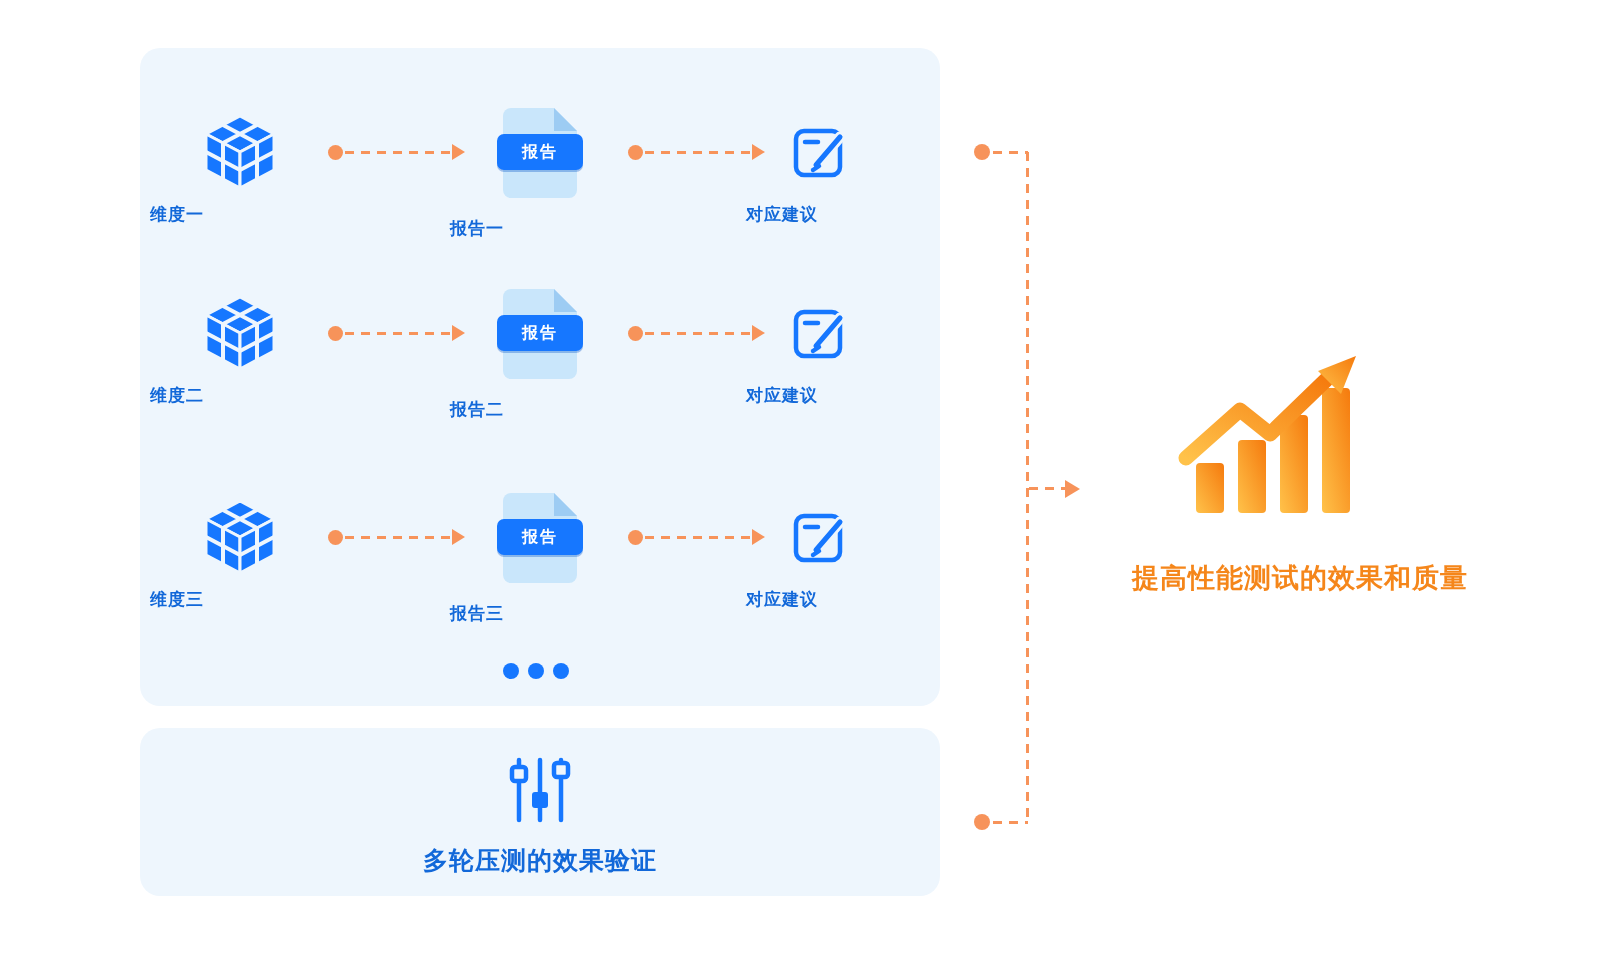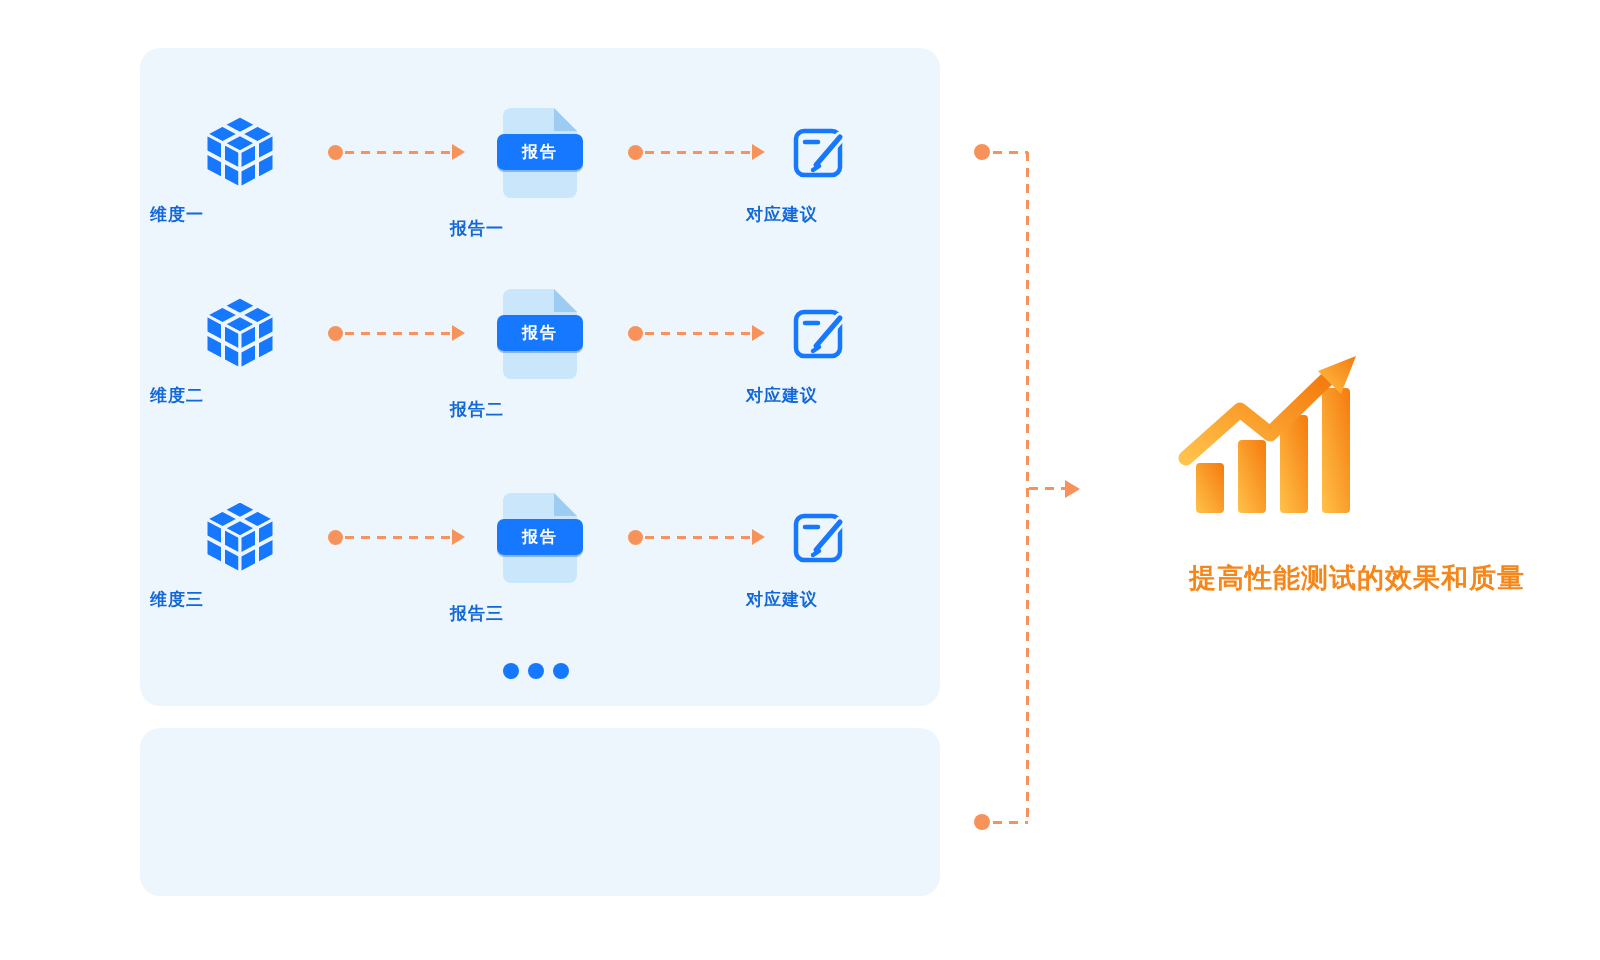--- a/index.html
+++ b/index.html
@@ -55,21 +55,21 @@
   .hl-top { left:993px; top:151px; width:35px; }
   .hl-bottom { left:993px; top:821px; width:35px; }
   .hl-mid { left:1029px; top:487px; width:36px; }
   .vline { position:absolute; width:3px; left:1026px; top:152px; height:670px;
     background:repeating-linear-gradient(180deg,#F7935A 0 9px,transparent 9px 16px); }
   .chead { position:absolute; left:1065px; top:480px; width:0; height:0;
     border-left:15px solid #F7935A; border-top:9px solid transparent;
     border-bottom:9px solid transparent; }
 
   .chart-wrap { position:absolute; left:1178px; top:350px; width:198px; height:168px; }
-  .lbl-result { position:absolute; left:1075px; top:560px; width:450px; text-align:right;
+  .lbl-result { position:absolute; left:1075px; top:560px; width:450px; text-align:center;
     font-size:27px; font-weight:700; color:#F5861A; letter-spacing:1px; }
 </style>
 </head>
 <body>
 
 <div class="stage">
 
   <div class="panel panel-main"></div>
   <div class="panel panel-bottom"></div>
 
@@ -222,20 +222,35 @@
     </span>
     <div class="lbl lbl-sug">对应建议</div>
   </div>
 
   <div class="ellipsis">
     <i></i>
     <i></i>
     <i></i>
   </div>
 
+  <div class="panel panel-bottom" style="background:transparent;">
+    <span class="slider-wrap">
+      <svg width="70" height="72" viewBox="0 0 70 72">
+        <g stroke="#1677FF" stroke-width="4.5" stroke-linecap="round">
+          <line x1="14" y1="6" x2="14" y2="66"></line>
+          <line x1="35" y1="6" x2="35" y2="66"></line>
+          <line x1="56" y1="6" x2="56" y2="66"></line>
+        </g>
+        <rect x="7" y="13" width="14" height="14" rx="3" fill="#EEF6FD" stroke="#1677FF" stroke-width="4.5"></rect>
+        <rect x="27" y="38" width="16" height="16" rx="3" fill="#1677FF"></rect>
+        <rect x="49" y="9" width="14" height="14" rx="3" fill="#EEF6FD" stroke="#1677FF" stroke-width="4.5"></rect>
+      </svg>
+    </span>
+    <div class="lbl-bottom">多轮压测的效果验证</div>
+  </div>
 
   <span class="cdot cdot-top"></span>
   <span class="cdot cdot-bottom"></span>
   <span class="hline hl-top"></span>
   <span class="hline hl-bottom"></span>
   <span class="vline"></span>
   <span class="hline hl-mid"></span>
   <span class="chead"></span>
 
   <span class="chart-wrap">

